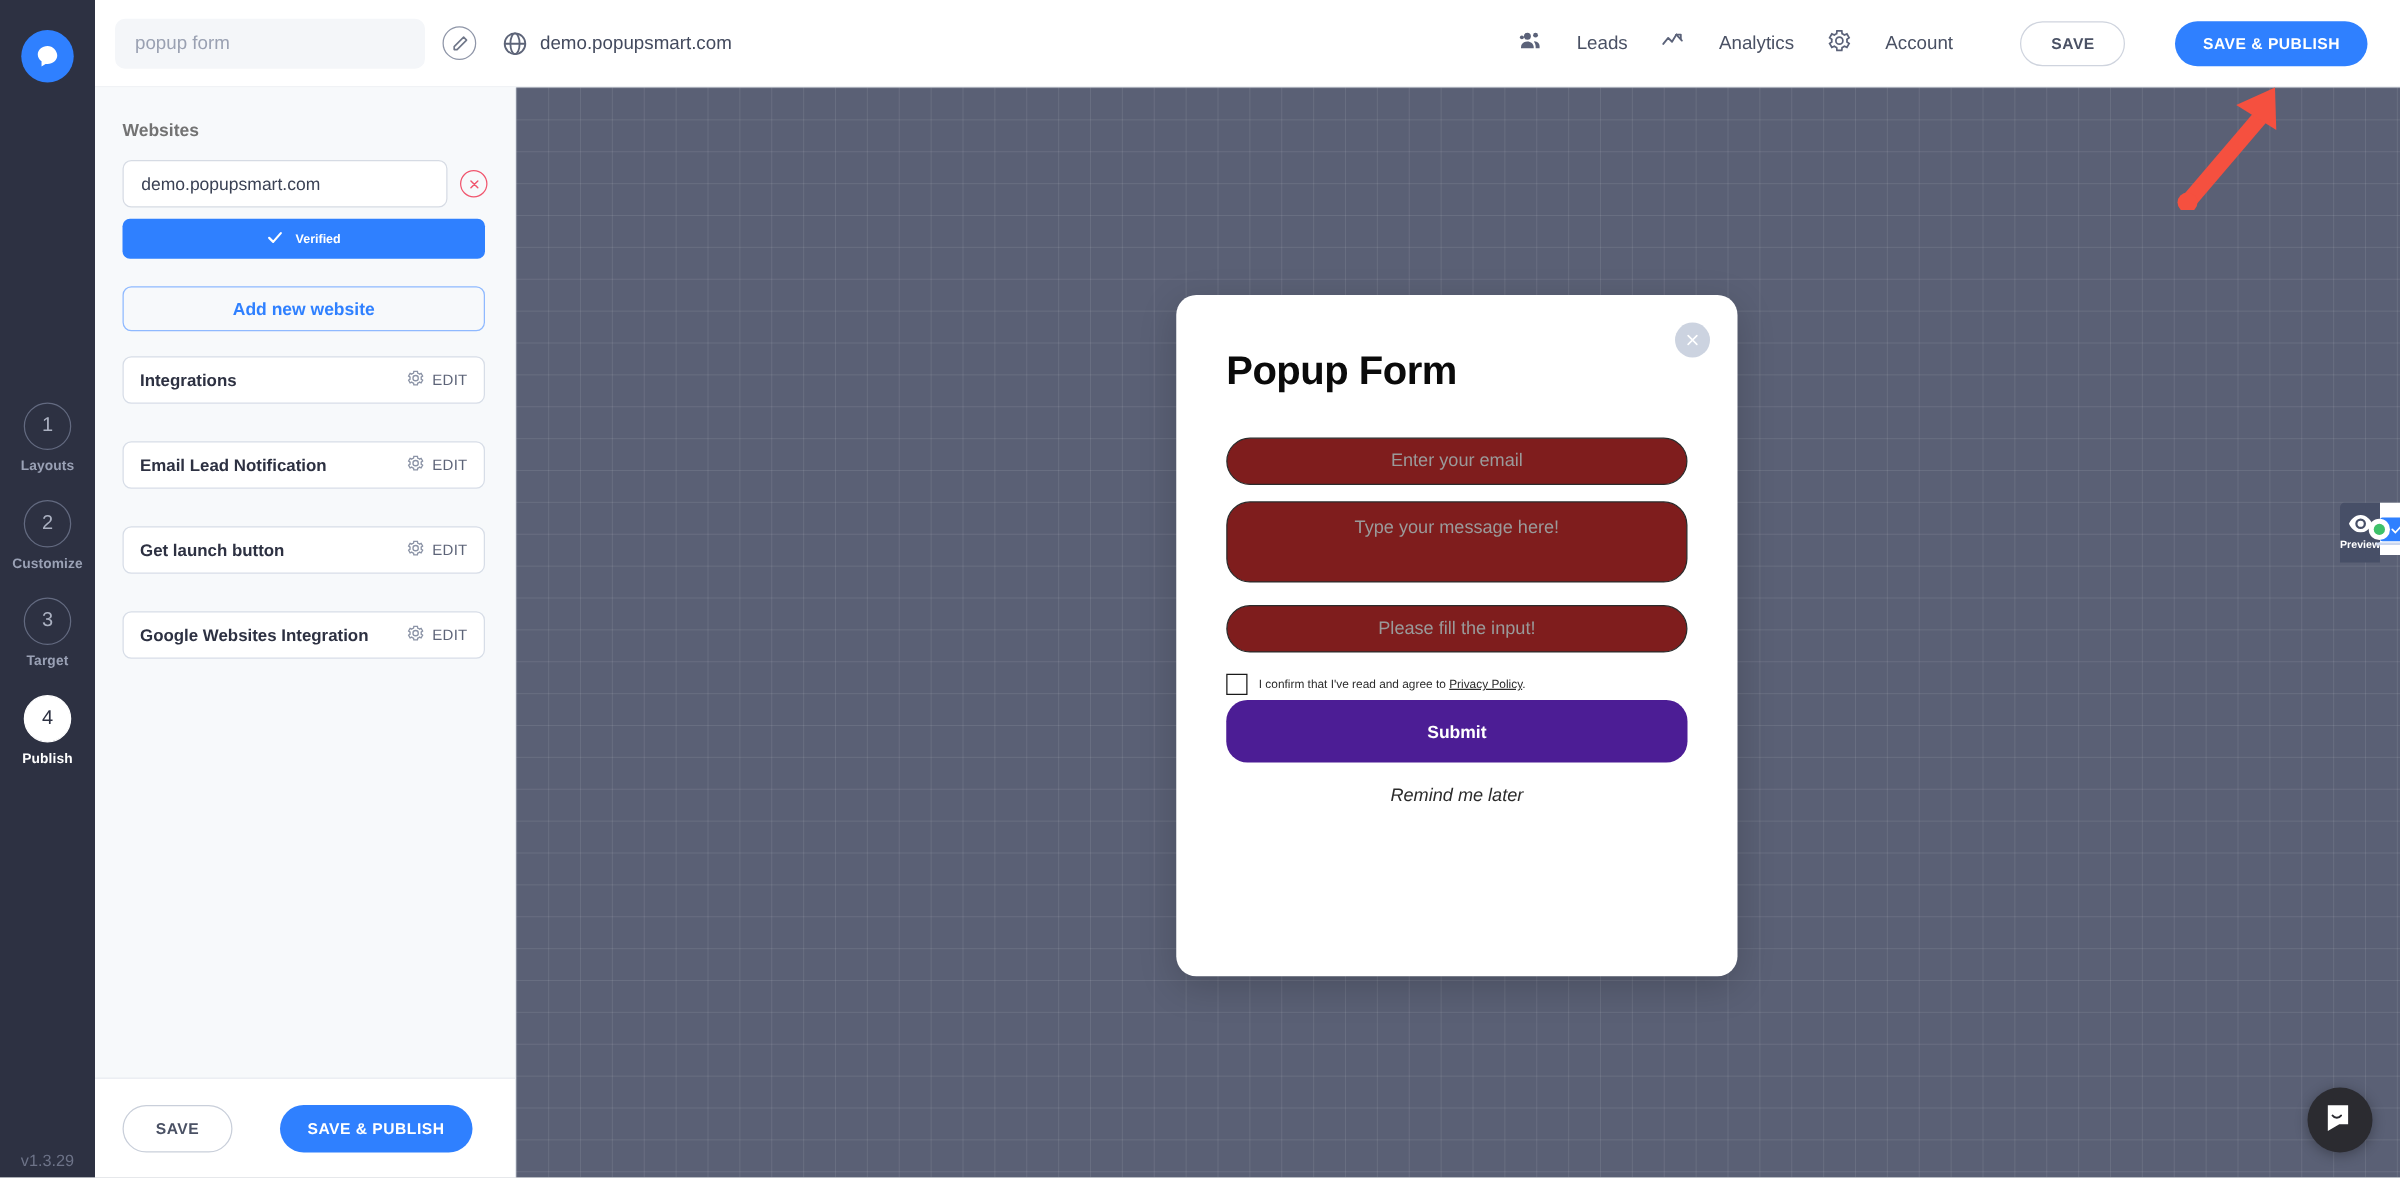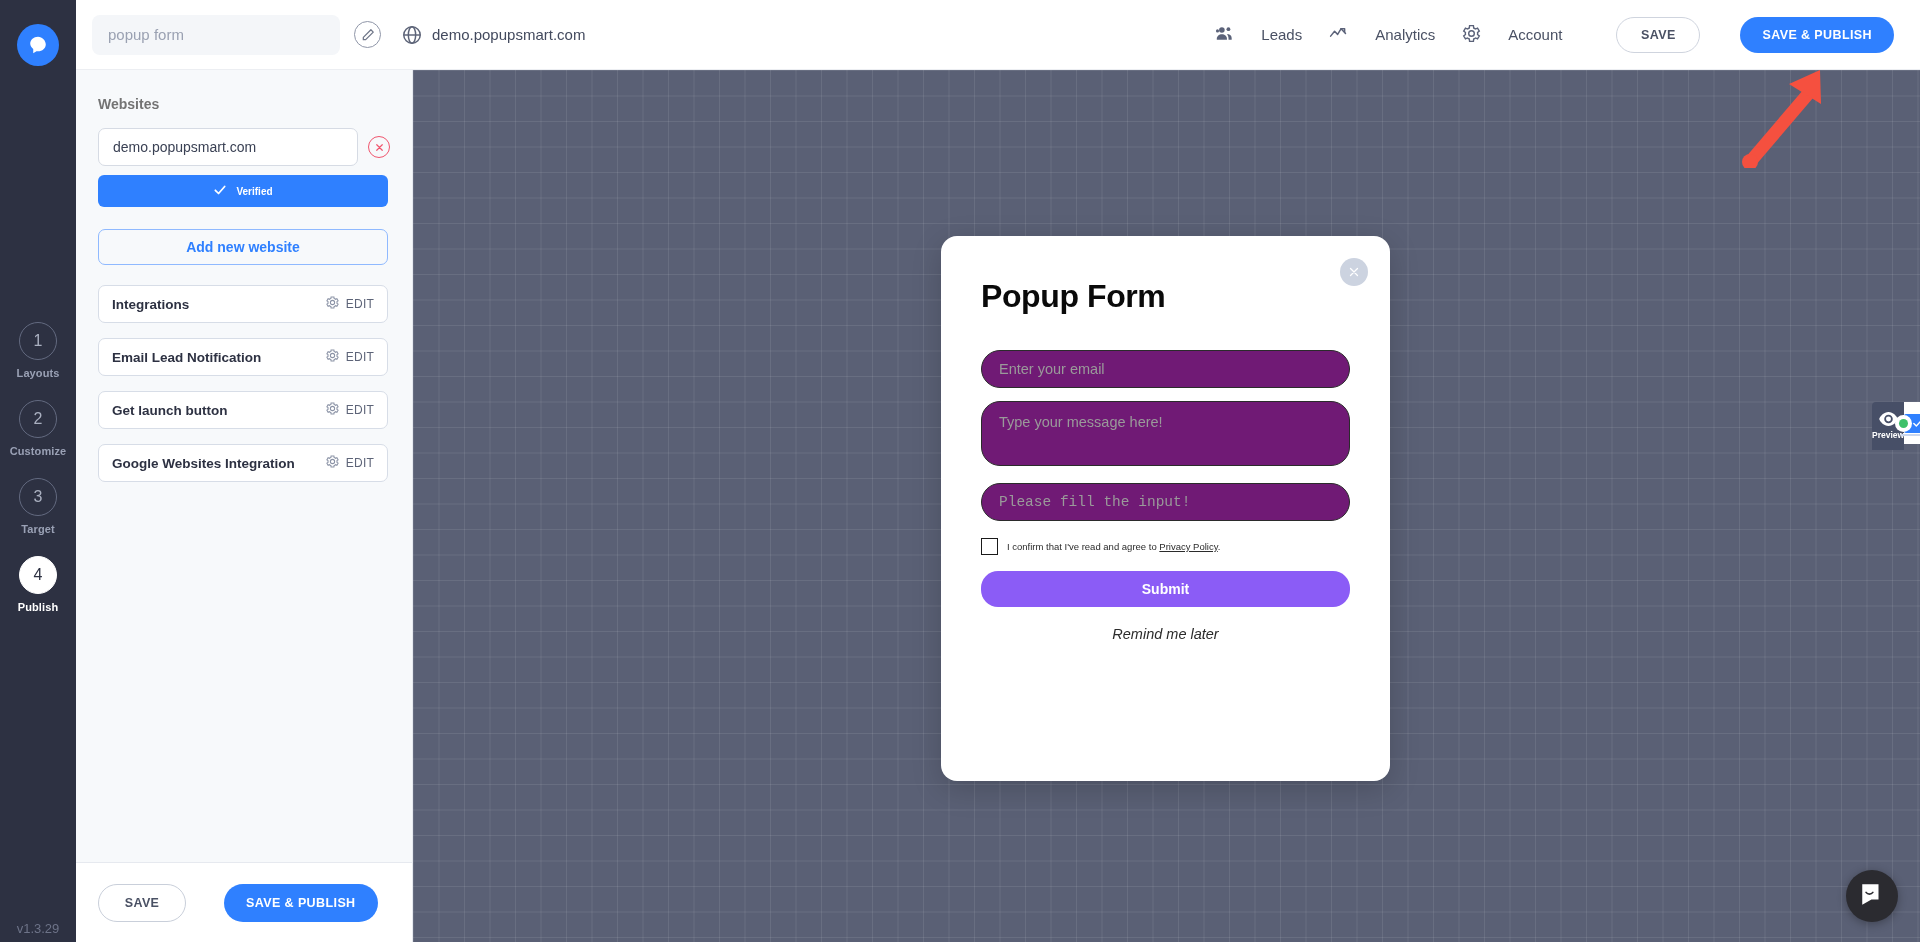--- a/index.html
+++ b/index.html
@@ -109,21 +109,21 @@
   }
   .verified-bar svg { width: 14px; height: 14px; }
 
   .add-website {
     margin-top: 22px; width: 290px; height: 36px; border-radius: 7px;
     border: 1px solid #8fb9ff; background: #f7f9fb; color: #2f80ff;
     font-size: 14px; font-weight: 700; cursor: pointer;
     font-family: "Liberation Sans", sans-serif;
   }
 
-  .opt-list { margin-top: 20px; display: flex; flex-direction: column; gap: 15px; text-align: right; }
+  .opt-list { margin-top: 20px; display: flex; flex-direction: column; gap: 30px; text-align: right; }
   .opt-row {
     width: 290px; height: 38px; border-radius: 7px; border: 1px solid #d7dde7;
     background: #fff; display: flex; align-items: center; padding: 0 13px;
     cursor: pointer;
   }
   .opt-label { font-size: 13.5px; font-weight: 700; color: #2d3142; }
   .opt-edit { margin-left: auto; display: flex; align-items: center; gap: 6px; }
   .opt-edit svg { width: 15px; height: 15px; color: #8b93a6; }
   .opt-edit span { font-size: 12px; color: #5d6478; letter-spacing: .2px; }
 
@@ -167,39 +167,39 @@
     position: absolute; right: 22px; top: 22px; width: 28px; height: 28px;
     border-radius: 50%; background: #ccd3e0; display: flex;
     align-items: center; justify-content: center; cursor: pointer;
   }
   .popup-close svg { width: 14px; height: 14px; color: #fff; }
   .popup-title { font-size: 32px; font-weight: 700; color: #0a0a0a; letter-spacing: -.4px; }
   .popup-desc { margin-top: 26px; font-size: 16.5px; line-height: 1.48; color: #3c3c3c; }
   .fld {
     margin-top: 0; width: 100%; height: 38px; border: 1.3px solid #2b2b2b;
     border-radius: 19px; padding: 0 17px; font-size: 14.5px; color: #8f8f8f;
-    outline: none; background: #701a75; font-family: "Liberation Sans", sans-serif;
+    outline: none; background: #7f1d1d; font-family: "Liberation Sans", sans-serif; text-align: center;
   }
   .fld::placeholder { color: #9a9a9a; }
   .fld-email { margin-top: 35px; }
   .fld-msg {
     margin-top: 13px; height: 65px; border-radius: 19px; padding: 11px 17px;
     resize: none; line-height: 1.3;
   }
-  .fld-extra { margin-top: 13px; font-family: Liberation Mono, monospace; }
+  .fld-extra { margin-top: 13px; }
   .consent { margin-top: 17px; display: flex; align-items: center; gap: 9px; }
   .consent-box {
     width: 17px; height: 17px; border: 1.5px solid #1a1a1a; background: #fff;
     flex-shrink: 0; cursor: pointer;
   }
   .consent-text { font-size: 9.5px; color: #2b2b2b; }
   .consent-text a { color: #2b2b2b; text-decoration: underline; }
   .submit-btn {
-    margin-top: 16px; width: 100%; height: 36px; border-radius: 17px;
-    background: #8b5cf6; color: #fff; border: none; font-size: 14px; font-weight: 700;
+    margin-top: 4px; width: 100%; height: 50px; border-radius: 17px;
+    background: #4c1d95; color: #fff; border: none; font-size: 14px; font-weight: 700;
     cursor: pointer; font-family: "Liberation Sans", sans-serif;
   }
   .remind {
     margin-top: 19px; text-align: center; font-size: 14.5px; color: #2b2b2b; cursor: pointer; font-style: italic;
   }
 
   
   .devtools {
     position: absolute; right: 0; top: 402px; width: 48px; height: 132px;
     border-radius: 4px 0 0 4px; overflow: hidden;

